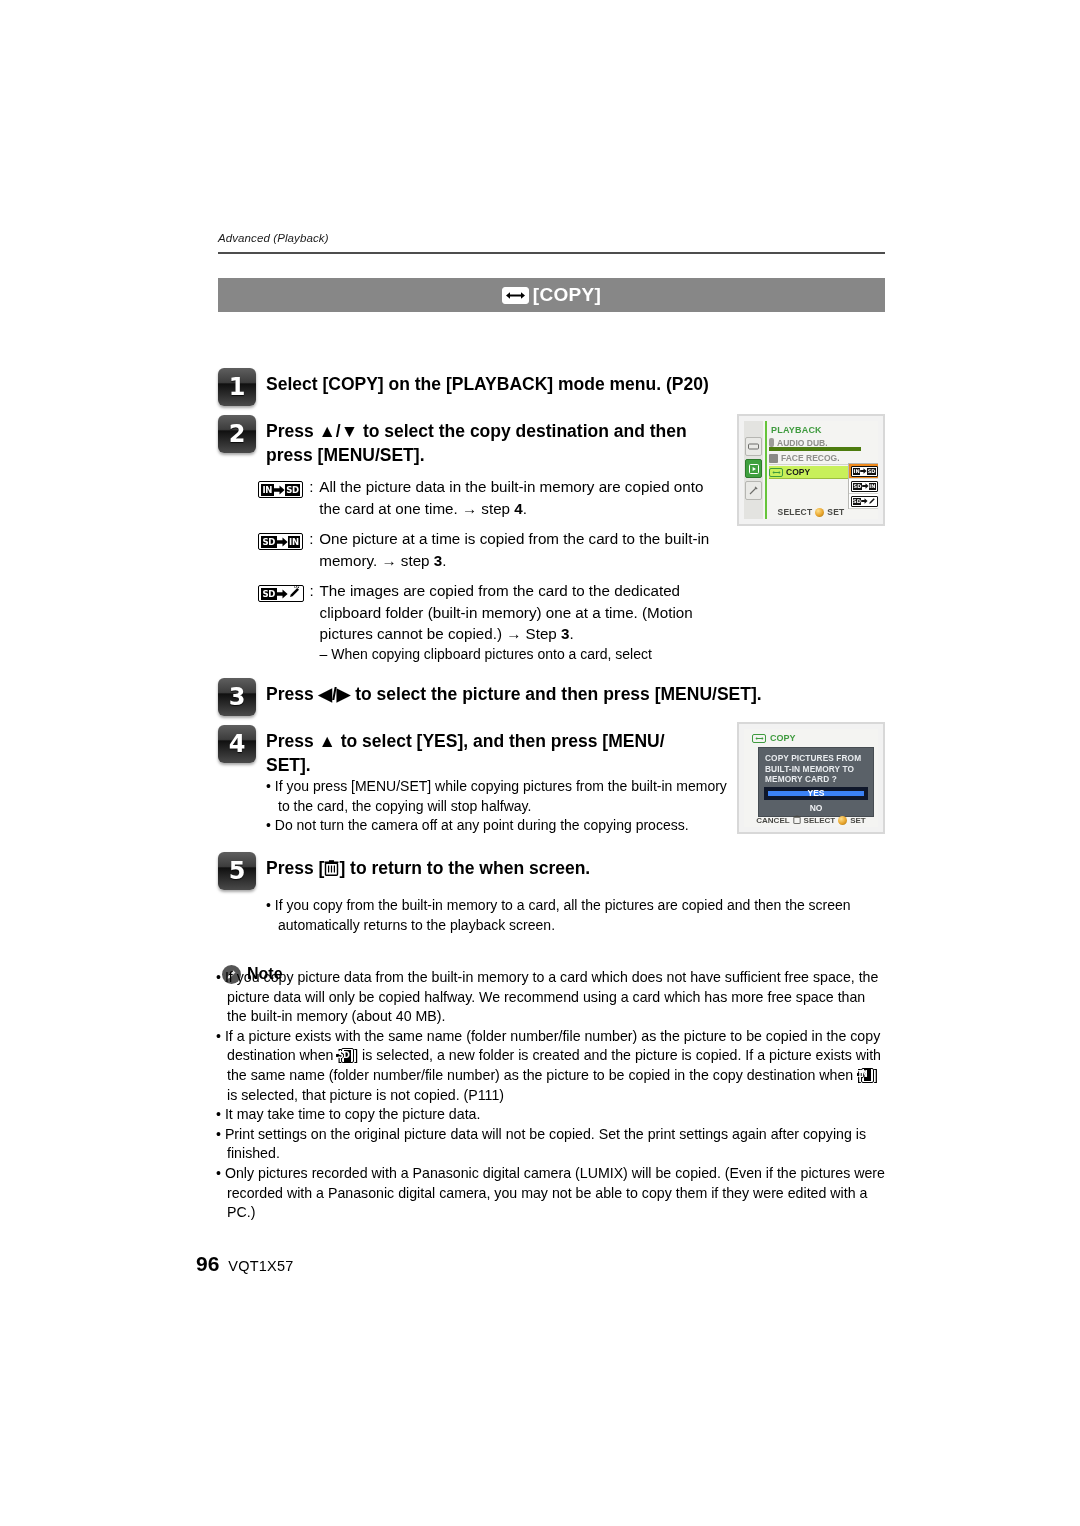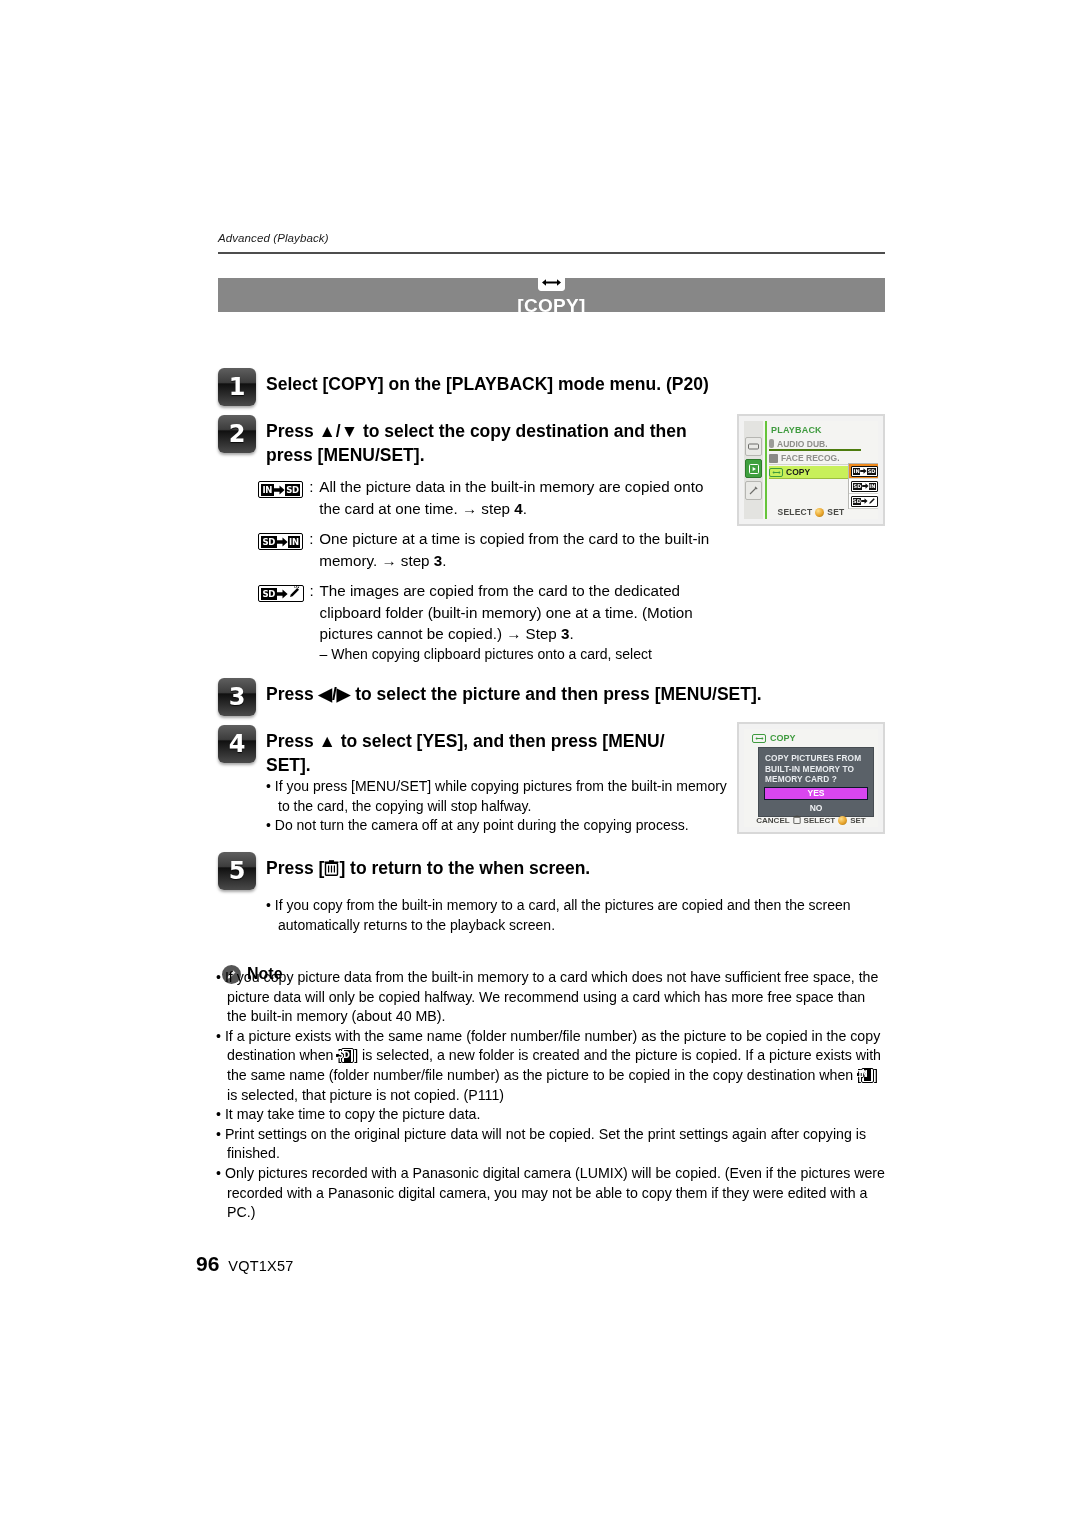--- a/index.html
+++ b/index.html
@@ -46,21 +46,20 @@
     position: absolute;
     left: 218px;
     top: 278px;
     width: 667px;
     height: 34px;
     background: #878787;
     display: flex;
     align-items: center;
     justify-content: center;
     gap: 4px;
-    flex-direction: column;
   }
   .banner-title {
     font-size: 19px;
     font-weight: bold;
     color: #ffffff;
     letter-spacing: .3px;
   }
 
   
   .icon-copy {
@@ -275,21 +274,21 @@
   .m-title {
     position: absolute; left: 27px; top: 4px;
     font-size: 9px; font-weight: bold; color: #3f9b3f;
     letter-spacing: .2px;
   }
   .m-row {
     position: absolute; left: 25px; width: 92px; height: 13px;
     display: flex; align-items: center; gap: 3px;
     font-size: 8.5px; color: #8e8e8a; font-weight: bold;
   }
-  .m-row.r1 { top: 17px; border-bottom: 2px solid #4d7c0f; }
+  .m-row.r1 { top: 17px; border-bottom: 4px solid #4d7c0f; }
   .m-row.r2 { top: 31px; border-bottom: 1px solid #d3d3cf; }
   .m-row.r3 { top: 45px; background: #c8f05a; color: #1a1a1a; border-bottom: 1px solid #9cbf3f; }
   .m-row .mi { flex: none; }
   .m-sub {
     position: absolute; left: 104px; top: 42px; width: 33px; height: 46px;
     background: #ffffff; border: 1px solid #b9b9b5;
   }
   .m-sub-item {
     height: 15px; display: flex; align-items: center; justify-content: center;
     border-bottom: 1px solid #d6d6d2;
@@ -344,21 +343,21 @@
   .c-msg {
     padding: 5px 6px 0 6px;
     font-size: 8.3px; font-weight: bold; color: #e9ecef;
     line-height: 10.5px; letter-spacing: .1px;
   }
   .c-opt {
     margin: 2px 5px 0 5px; height: 13px;
     display: flex; align-items: center; justify-content: center;
     font-size: 8.5px; font-weight: bold; color: #f0f2f4;
   }
-  .c-opt.yes { background: #d946ef; color: #ffffff; border: 1px solid #0f172a; text-align: right; }
+  .c-opt.yes { background: #3b82f6; color: #ffffff; border: 4px solid #0f172a; text-align: right; }
   .c-foot {
     position: absolute; left: 0; bottom: 1px; width: 100%;
     display: flex; align-items: center; justify-content: center; gap: 3px;
     font-size: 8px; font-weight: bold; color: #4a4a46;
   }
   .trash-sm { display: inline-block; }
 </style>
 </head>
 <body>
 

